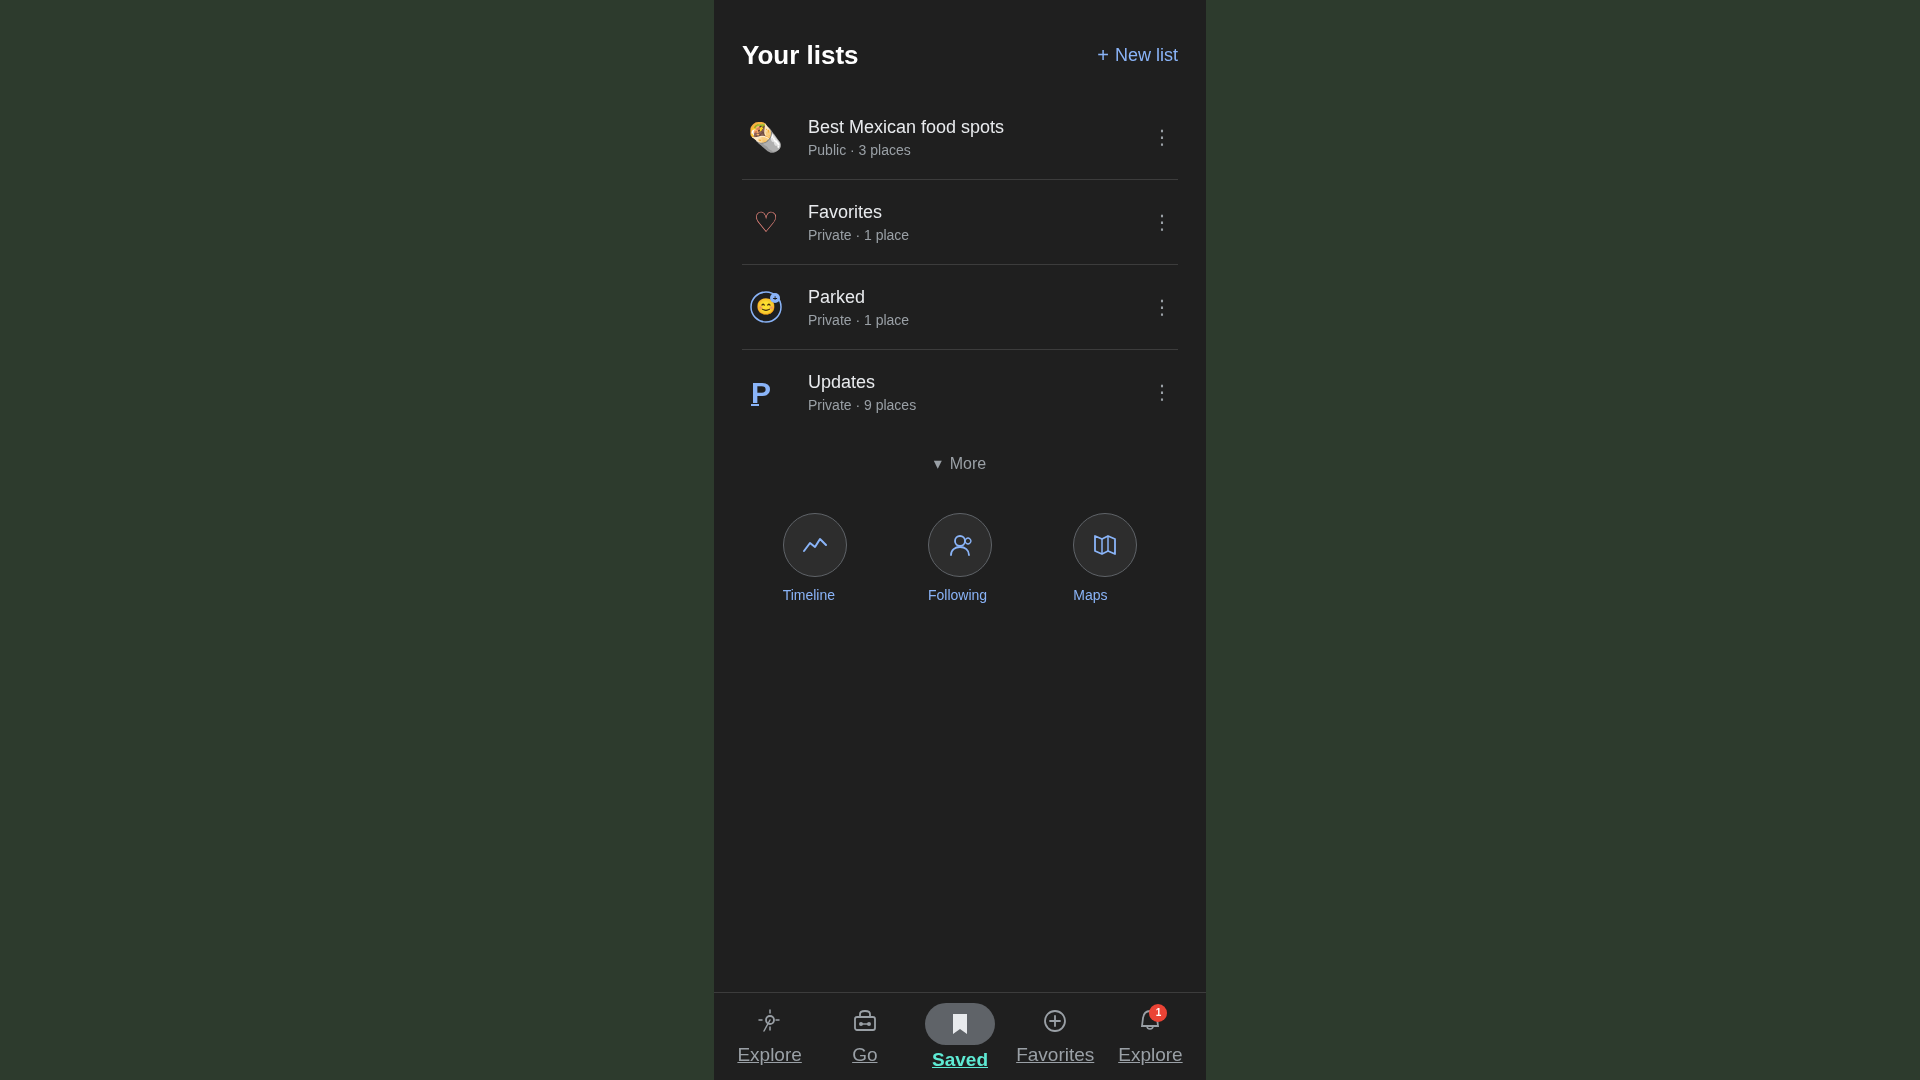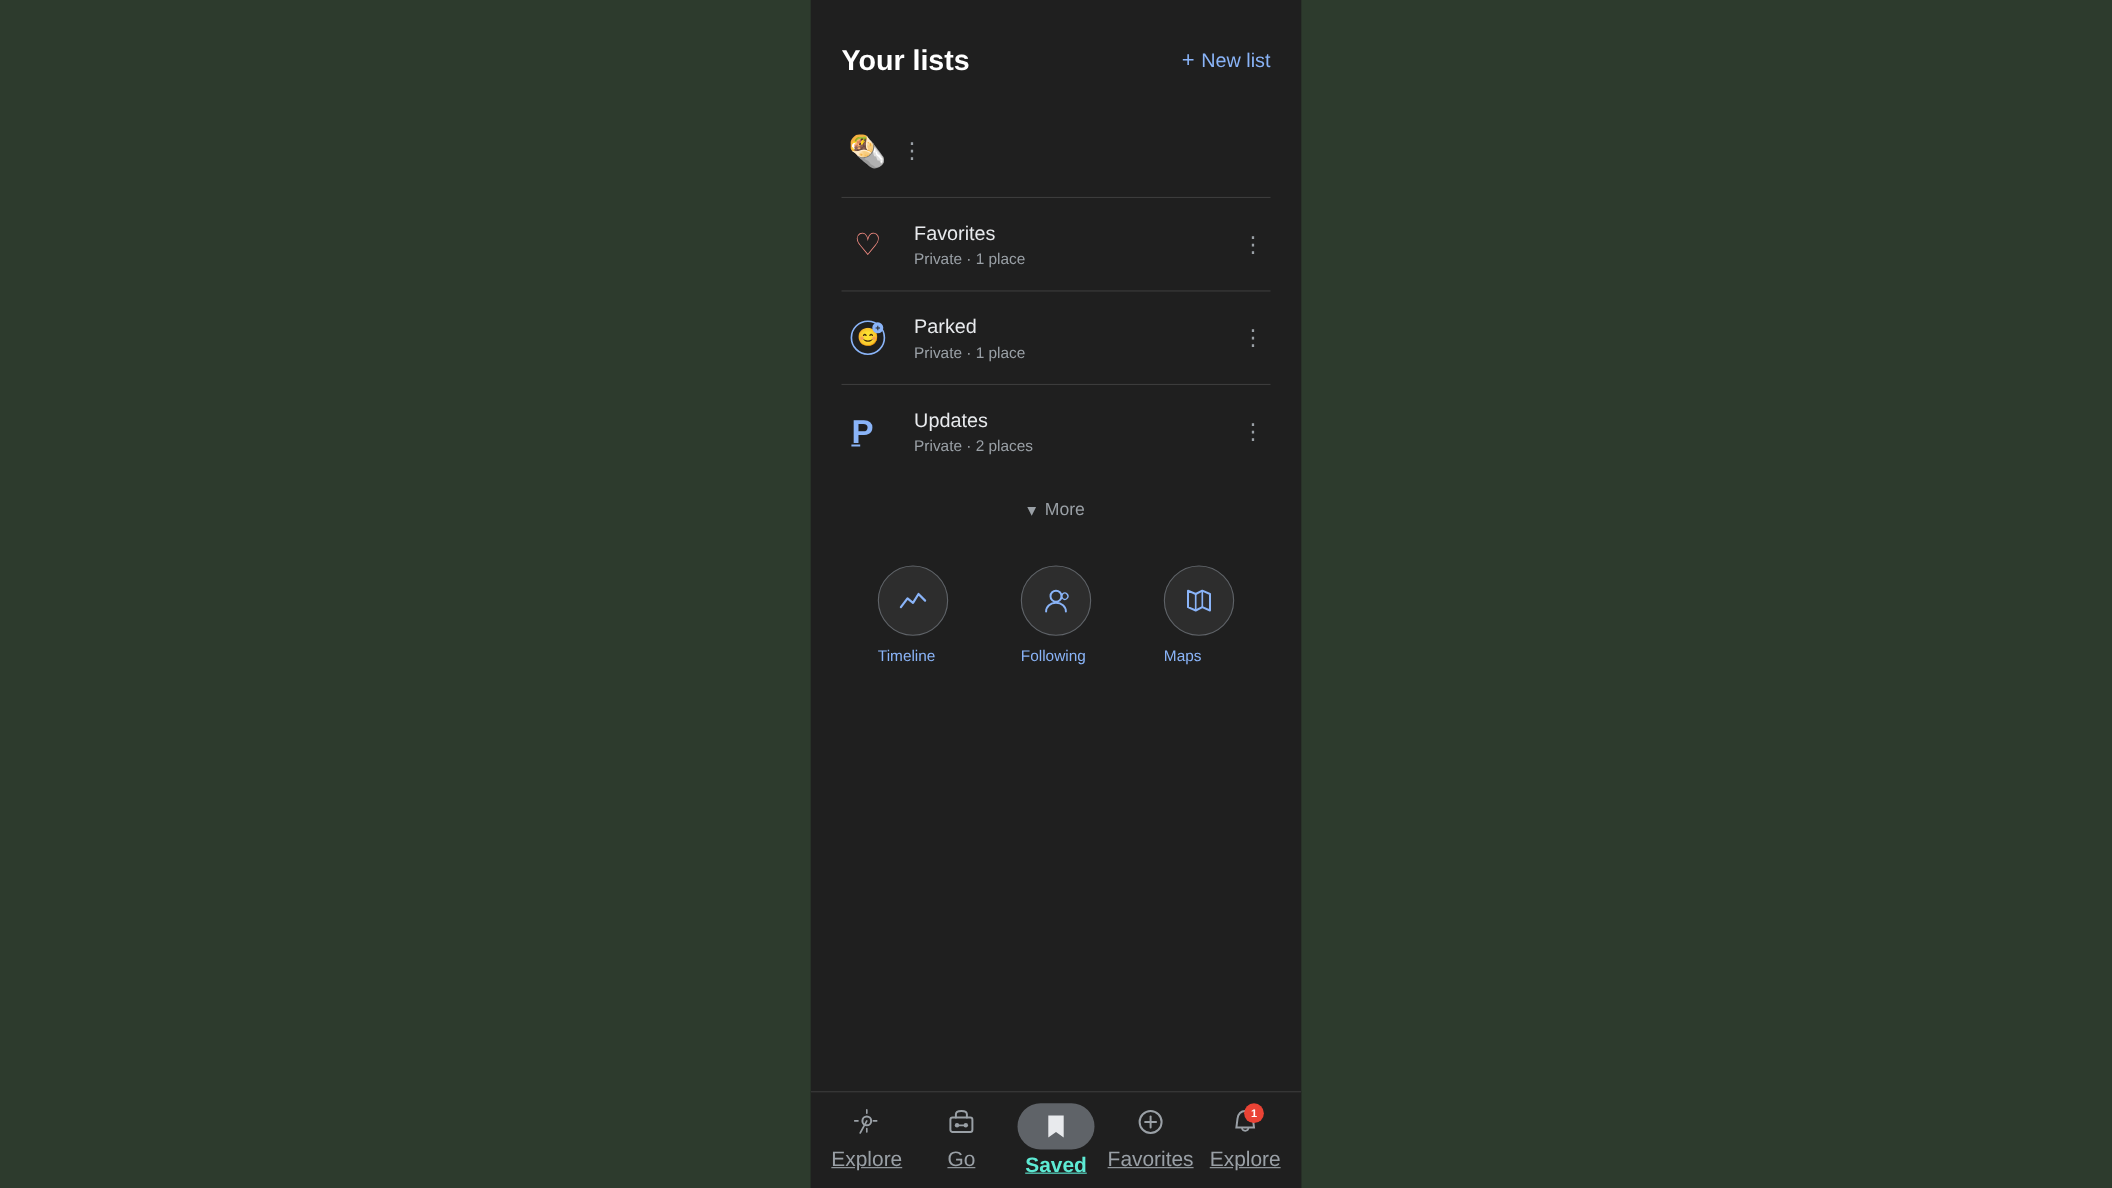--- a/index.html
+++ b/index.html
@@ -6,21 +6,21 @@
     body {
       width: 1920px;
       height: 1080px;
       background-color: #2d3b2d;
       display: flex;
       align-items: center;
       justify-content: center;
       font-family: 'Segoe UI', Arial, sans-serif;
     }
     .phone-container {
-      width: 446px;
+      width: 492px;
       height: 1080px;
       background-color: #1f1f1f;
       display: flex;
       flex-direction: column;
       position: relative;
       overflow: hidden;
     }
     .content-area {
       flex: 1;
       overflow-y: auto;
@@ -215,20 +215,24 @@
       <button class="new-list-btn">
         <span class="new-list-plus">+</span>
         <span>New list</span>
       </button>
     </div>
 
     <div class="list-item">
       <div class="list-icon">
         <span class="emoji-icon">🌯</span>
       </div>
+      <div class="list-info">
+        <div class="list-name">Best Mexican food spots</div>
+        <div class="list-meta">Public · 3 places</div>
+      </div>
       <div class="more-btn">⋮</div>
     </div>
     <div class="divider"></div>
 
     <div class="list-item">
       <div class="list-icon">
         <span class="heart-icon">♡</span>
       </div>
       <div class="list-info">
         <div class="list-name">Favorites</div>
@@ -257,21 +261,21 @@
 
     <div class="list-item">
       <div class="list-icon">
         <svg width="34" height="30" viewBox="0 0 34 30" fill="none">
           <text x="2" y="26" font-size="30" font-weight="bold" fill="#8ab4f8" font-family="Arial">P</text>
           <line x1="2" y1="28" x2="10" y2="28" stroke="#8ab4f8" stroke-width="2"></line>
         </svg>
       </div>
       <div class="list-info">
         <div class="list-name">Updates</div>
-        <div class="list-meta">Private · 2 places</div>
+        <div class="list-meta">Private · 9 places</div>
       </div>
       <div class="more-btn">⋮</div>
     </div>
 
     <div class="more-section">
       <span class="more-chevron">▾</span>
       <span>More</span>
     </div>
 
     <div class="quick-access">

